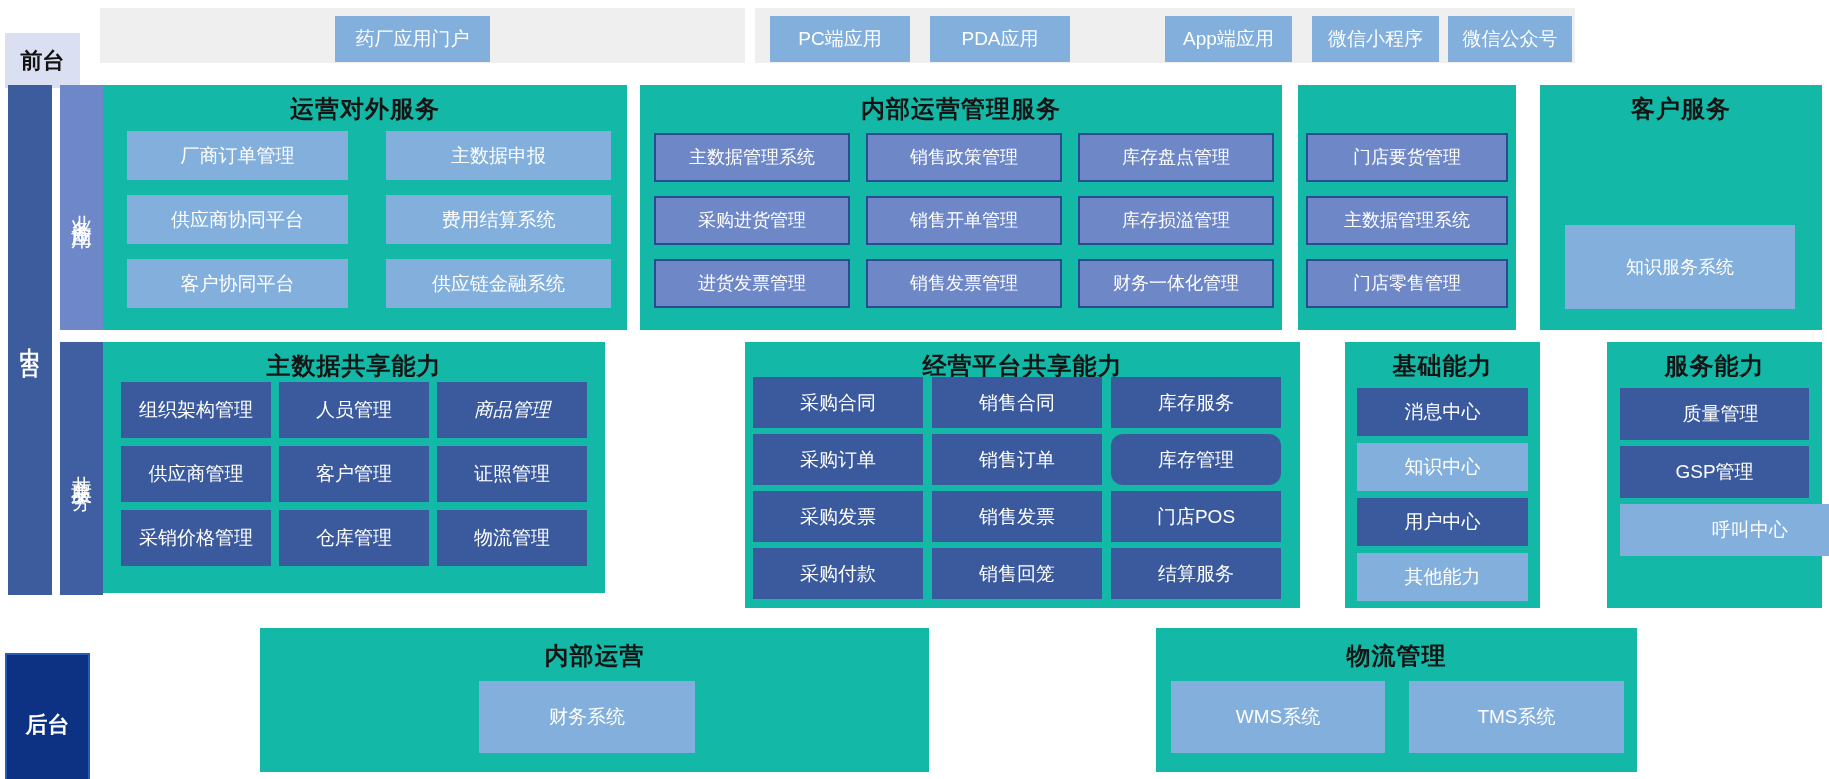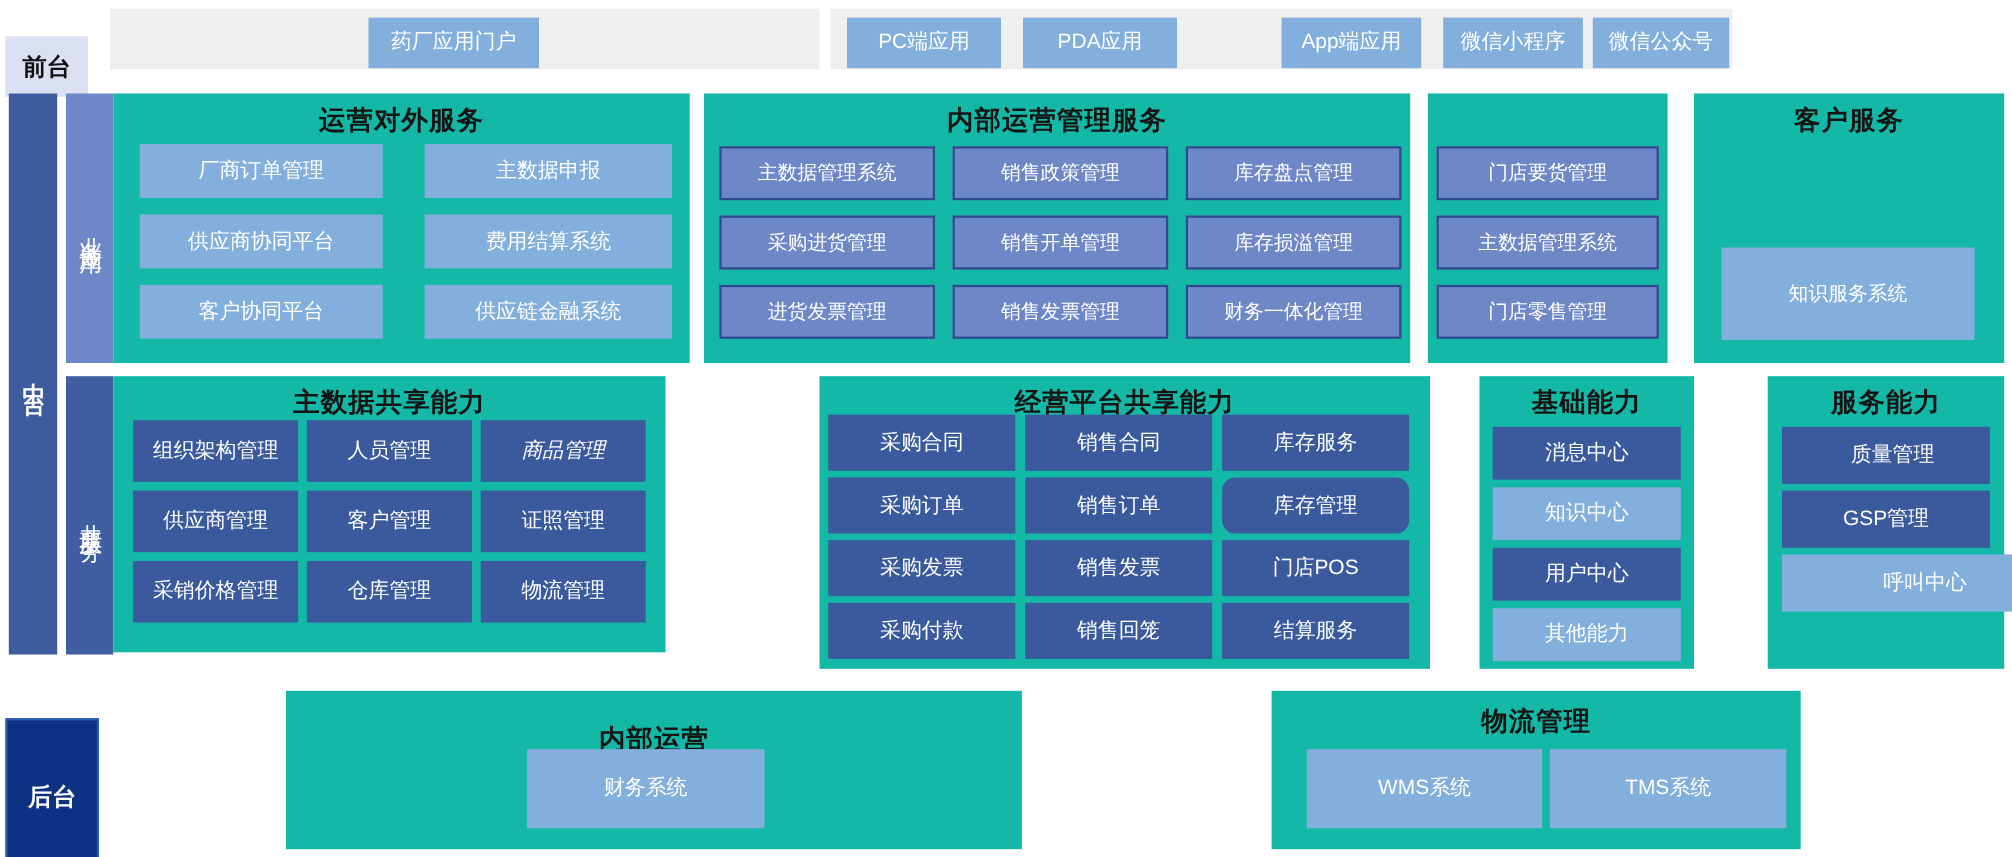--- a/index.html
+++ b/index.html
@@ -129,23 +129,23 @@
   <div class="panel" style="left:1607px;top:342px;width:215px;height:266px;">
     <div class="ptitle">服务能力</div>
   </div>
   <div class="btn dark" style="left:1620px;top:388px;width:189px;height:52px;padding-left:12px;">质量管理</div>
   <div class="btn dark" style="left:1620px;top:446px;width:189px;height:52px;">GSP管理</div>
   <div class="btn light" style="left:1620px;top:504px;width:228px;height:52px;padding-left:32px;">呼叫中心</div>
 
   <div class="layer-label back-label" style="left:5px;top:628px;width:85px;height:144px;">后台</div>
 
   <div class="panel" style="left:260px;top:628px;width:669px;height:144px;">
-    <div class="ptitle" style="top:28px;">内部运营</div>
+    <div class="ptitle" style="top:12px;">内部运营</div>
   </div>
   <div class="btn light" style="left:479px;top:681px;width:216px;height:72px;">财务系统</div>
 
   <div class="panel" style="left:1156px;top:628px;width:481px;height:144px;">
     <div class="ptitle" style="top:12px;">物流管理</div>
   </div>
-  <div class="btn light" style="left:1171px;top:681px;width:214px;height:72px;margin-left:17px;">WMS系统</div>
+  <div class="btn light" style="left:1171px;top:681px;width:214px;height:72px;">WMS系统</div>
   <div class="btn light" style="left:1409px;top:681px;width:215px;height:72px;">TMS系统</div>
 
 </div>
 
 </body></html>

